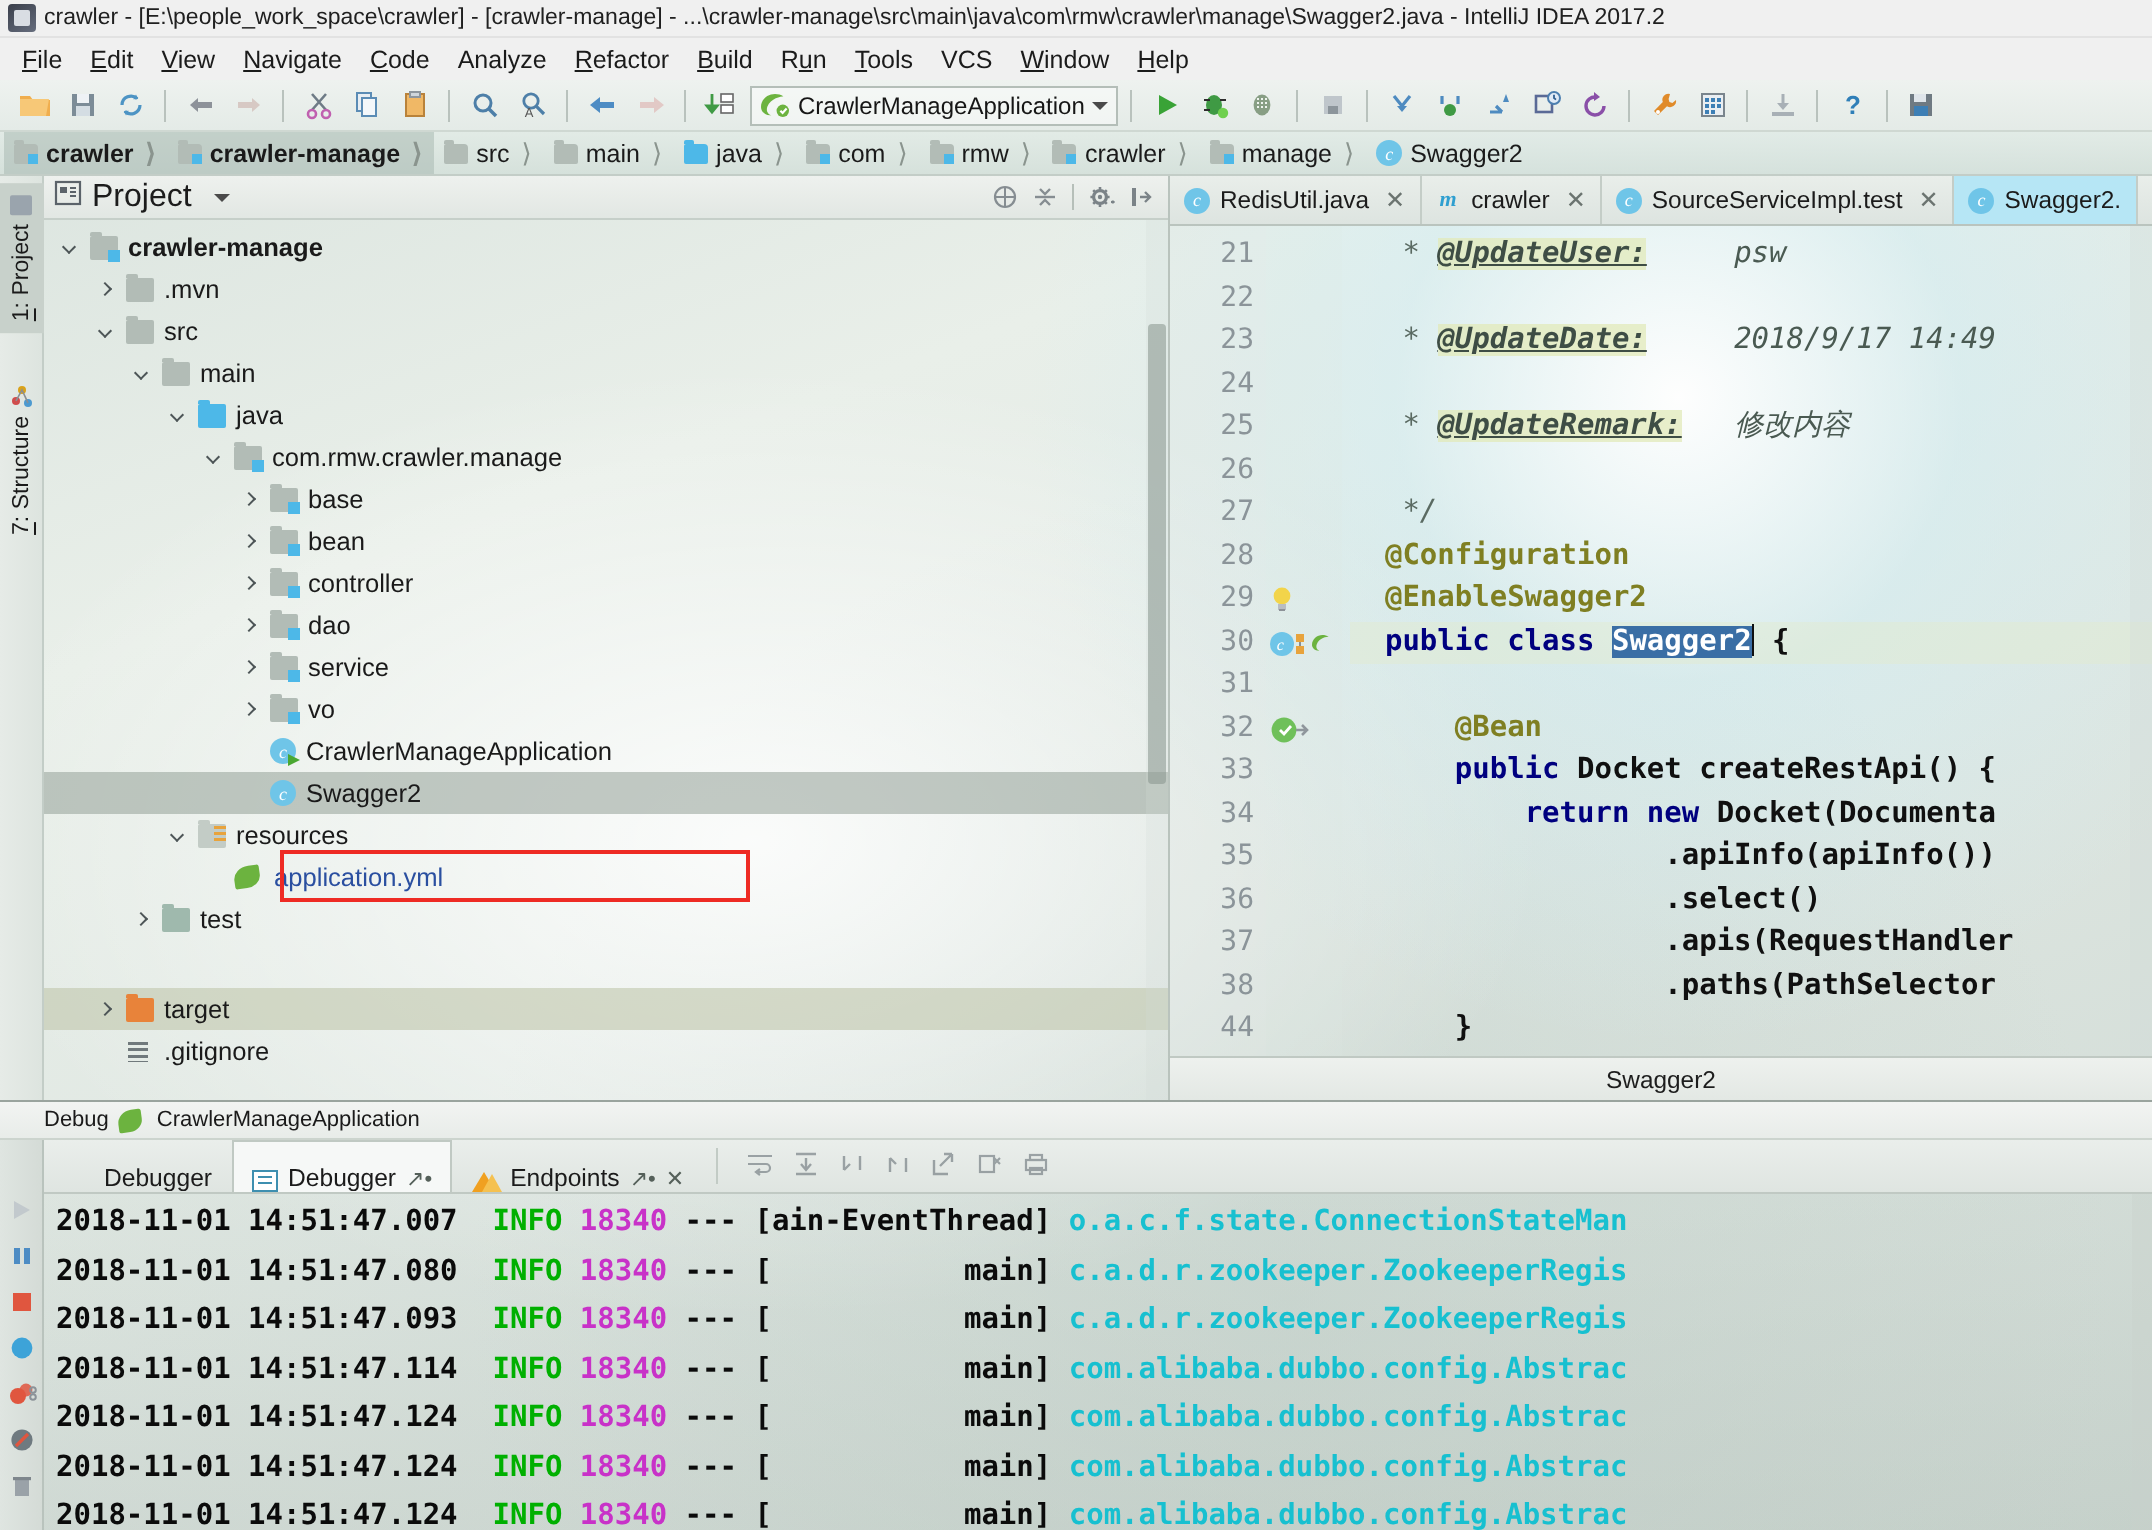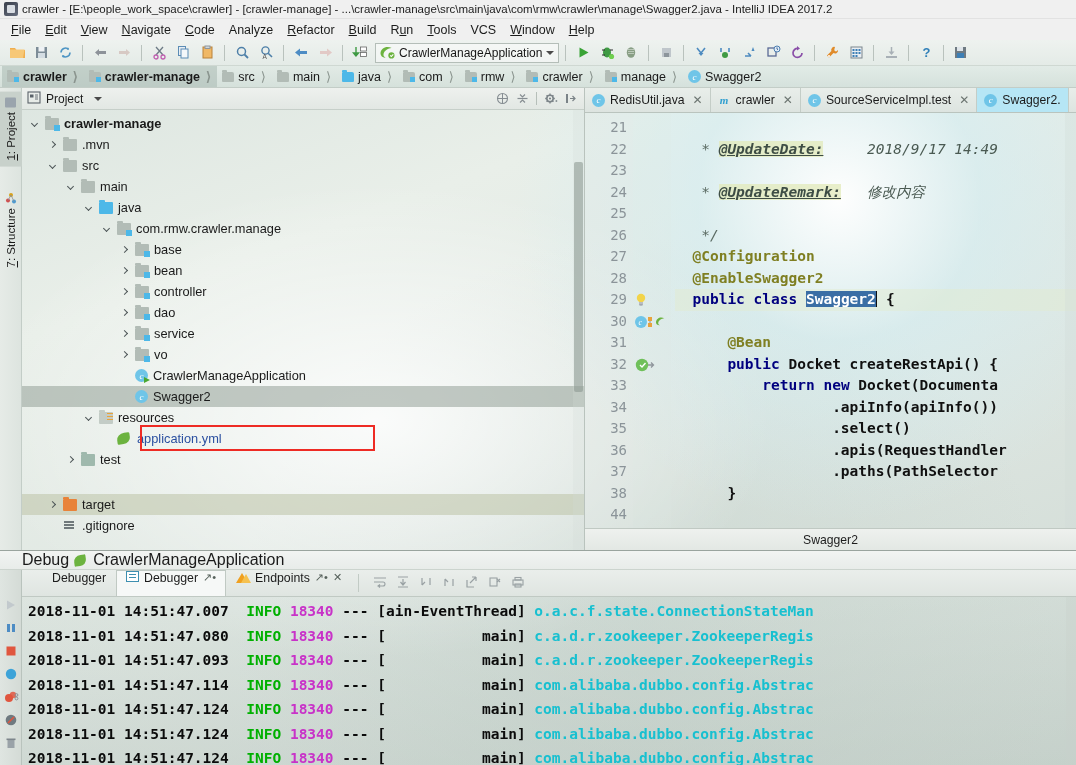--- a/index.html
+++ b/index.html
@@ -157,21 +157,21 @@
     display: flex; flex-direction: column;
     border-right: 1px solid #b9c3bd;
     background: transparent;
     position: relative;
   }
   .proj-header {
     height: 22px;
     display: flex; align-items: center;
     background: linear-gradient(180deg,#eef1ee,#e2e7e3);
     border-bottom: 1px solid #c6cfc9;
-    font-size: 12px;
+    font-size: 16px;
     padding-left: 5px;
     gap: 5px;
   }
   .proj-header .ph-title { color:#1c1c1c; }
   .proj-header .ph-caret { margin-left: 6px; }
   .ph-tools { margin-left:auto; display:flex; align-items:center; gap:7px; padding-right:7px; }
   .ph-tools .ic { width:13px;height:13px; opacity:.78; }
   .ph-divider{width:1px;height:13px;background:#b6bfb9;}
 
   .tree {
@@ -328,21 +328,21 @@
     font-family:"Liberation Sans",sans-serif;
   }
 
   
   .debugwrap { position:relative; height: 254px; display:flex; flex-direction:column; border-top:1px solid #9aa49e; }
   .debug-title {
     height: 19px;
     background: linear-gradient(180deg,#f2f4f2,#e8ece9);
     display:flex;align-items:center;gap:5px;
     padding-left: 22px;
-    font-size: 16px;
+    font-size: 11px;
     border-bottom: 1px solid #ccd4ce;
   }
   .spring-ico{width:14px;height:13px;position:relative;flex:0 0 auto;}
   .spring-ico::before{content:"";position:absolute;left:0;top:1px;width:12px;height:11px;background:#6cb33f;border-radius:60% 10% 55% 10%;transform:rotate(-8deg);}
 
   .debug-body { flex:1; display:flex; position:relative; overflow:hidden; }
   .dbg-left {
     width: 22px; flex:0 0 auto;
     background: linear-gradient(90deg,#dfe5e1,#d4dbd6);
     display:flex;flex-direction:column;align-items:center;
@@ -351,21 +351,21 @@
   }
   .dbg-left .di { width:14px;height:14px; }
   .dbg-main { flex:1; display:flex; flex-direction:column; overflow:hidden; }
   .dbg-tabs {
     height: 27px; display:flex; align-items:stretch;
     background: linear-gradient(180deg,#eaeeeb,#dfe5e1);
     border-bottom:1px solid #c0c9c3;
     padding-left: 20px;
   }
   .dtab {
-    display:flex;align-items:flex-start;gap:5px;padding:0 9px;font-size:12.3px;
+    display:flex;align-items:flex-end;gap:5px;padding:0 9px;font-size:12.3px;
     border:1px solid transparent; border-bottom:none;
     color:#1b1b1b;
   }
   .dtab.active { background:#f6f8f7; border-color:#c0c9c3; }
   .dtab .pin { font-size:11px;color:#55605a; }
   .dtab-sep { width:1px;background:#c2cbc5;margin:4px 6px; }
   .dtab-icons { display:flex;align-items:center;gap:9px;padding:0 8px;opacity:.55; }
   .console-ico{width:13px;height:11px;border:1.4px solid #3e8fb0;background:#fff;position:relative;}
   .console-ico::after{content:"";position:absolute;left:1.5px;top:2px;width:7px;height:1.4px;background:#3e8fb0;box-shadow:0 3px 0 #3e8fb0;}
   .endp-ico{width:14px;height:12px;position:relative;}
@@ -997,20 +997,21 @@
             <div class="mline"></div>
             <div class="mline"></div>
             <div class="mline"></div>
             <div class="mline"></div>
             <div class="mline"></div>
             <div class="mline"></div>
             <div class="mline"></div>
             <div class="mline"></div>
           </div>
         <div class="codelines" id="code-root">
+            <div class="cline"><span class="cmt">   * </span><span class="cmt-tag">@UpdateUser:</span><span class="cmt-val">     psw</span></div>
             <div class="cline"><span class="cmt"></span></div>
             <div class="cline"><span class="cmt">   * </span><span class="cmt-tag">@UpdateDate:</span><span class="cmt-val">     2018/9/17 14:49</span></div>
             <div class="cline"><span class="cmt"></span></div>
             <div class="cline"><span class="cmt">   * </span><span class="cmt-tag">@UpdateRemark:</span><span class="cmt-val">   修改内容</span></div>
             <div class="cline"><span class="cmt"></span></div>
             <div class="cline"><span class="cmt">   */</span></div>
             <div class="cline"><span class="anno">  @Configuration</span></div>
             <div class="cline"><span class="anno">  @EnableSwagger2</span></div>
             <div class="cline hl"><span class="plain">  </span><span class="kw">public class </span><span class="sel-tok">Swagger2</span><span class="cursor"></span><span class="plain"> {</span></div>
             <div class="cline"><span class="plain"></span></div>

